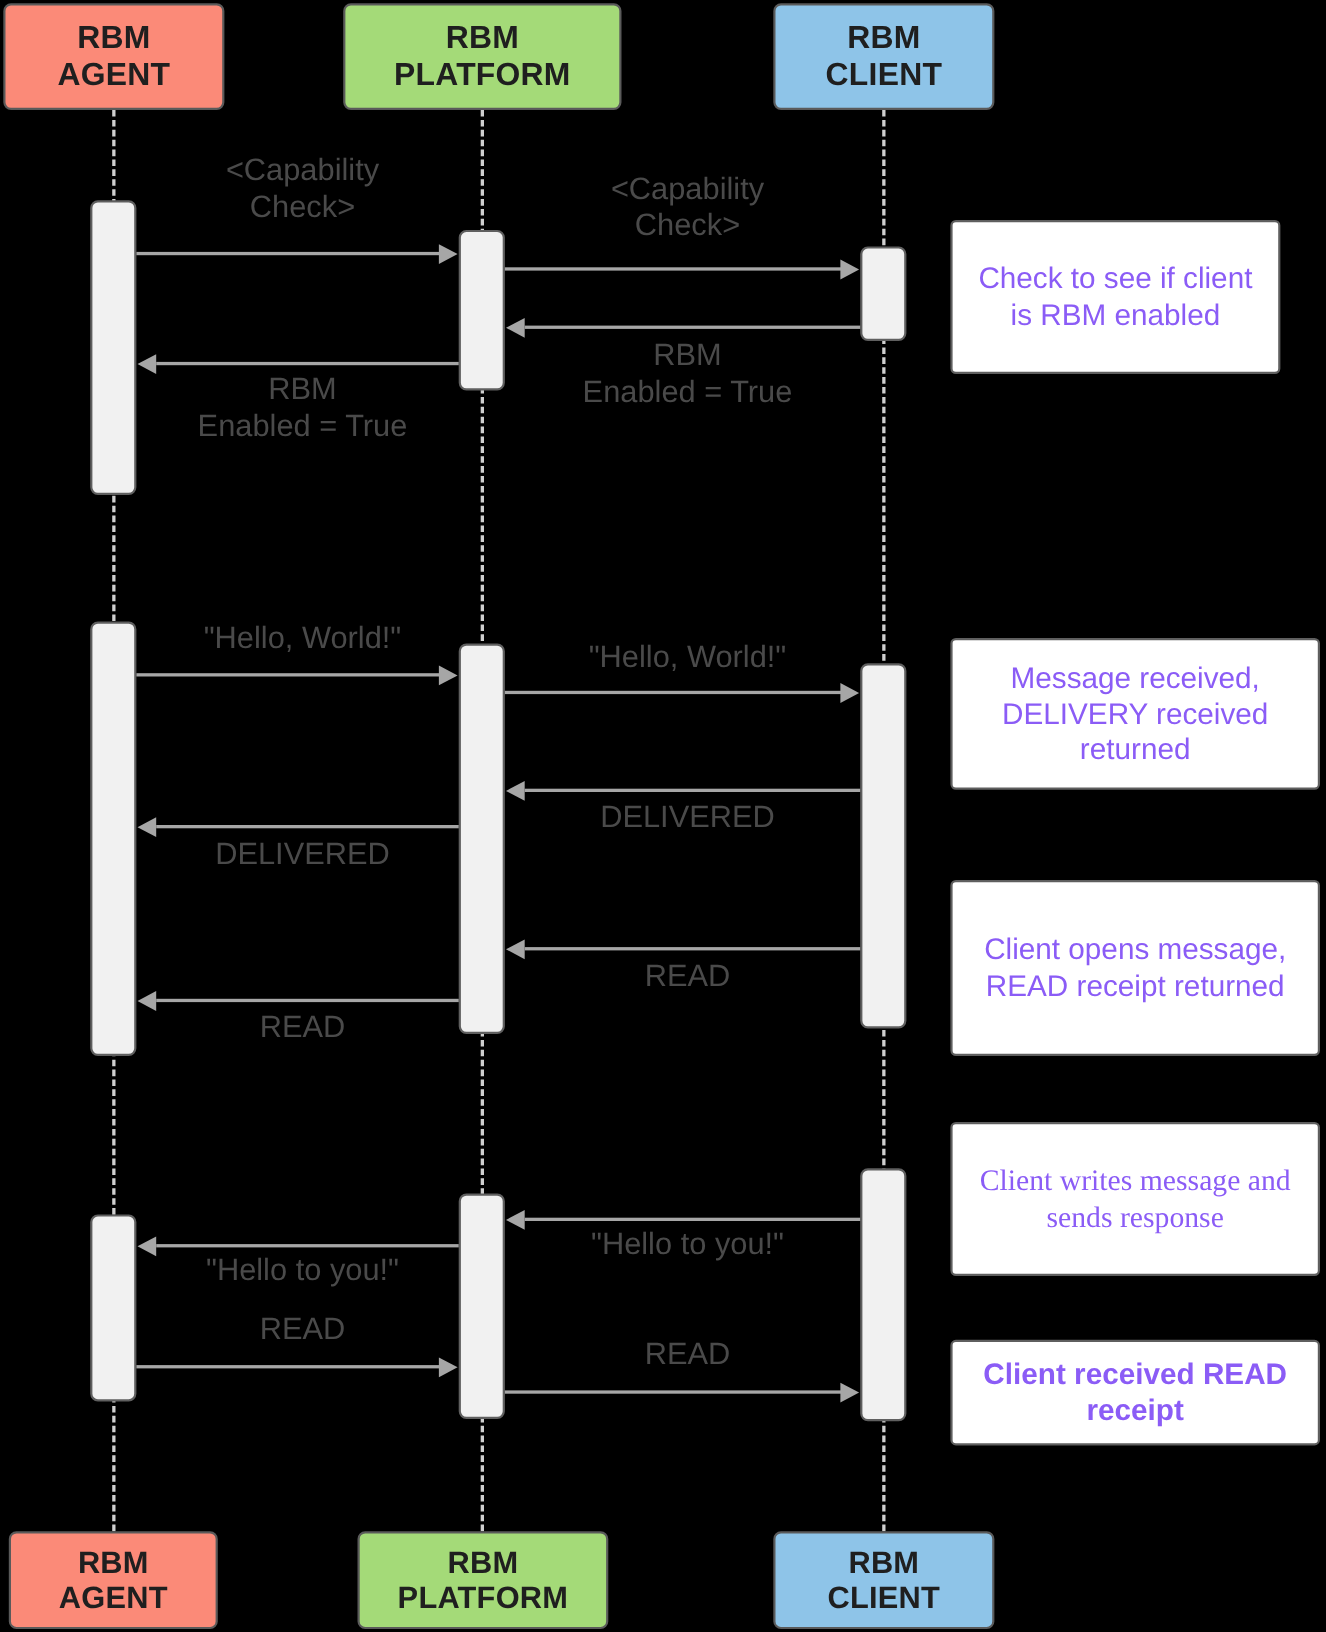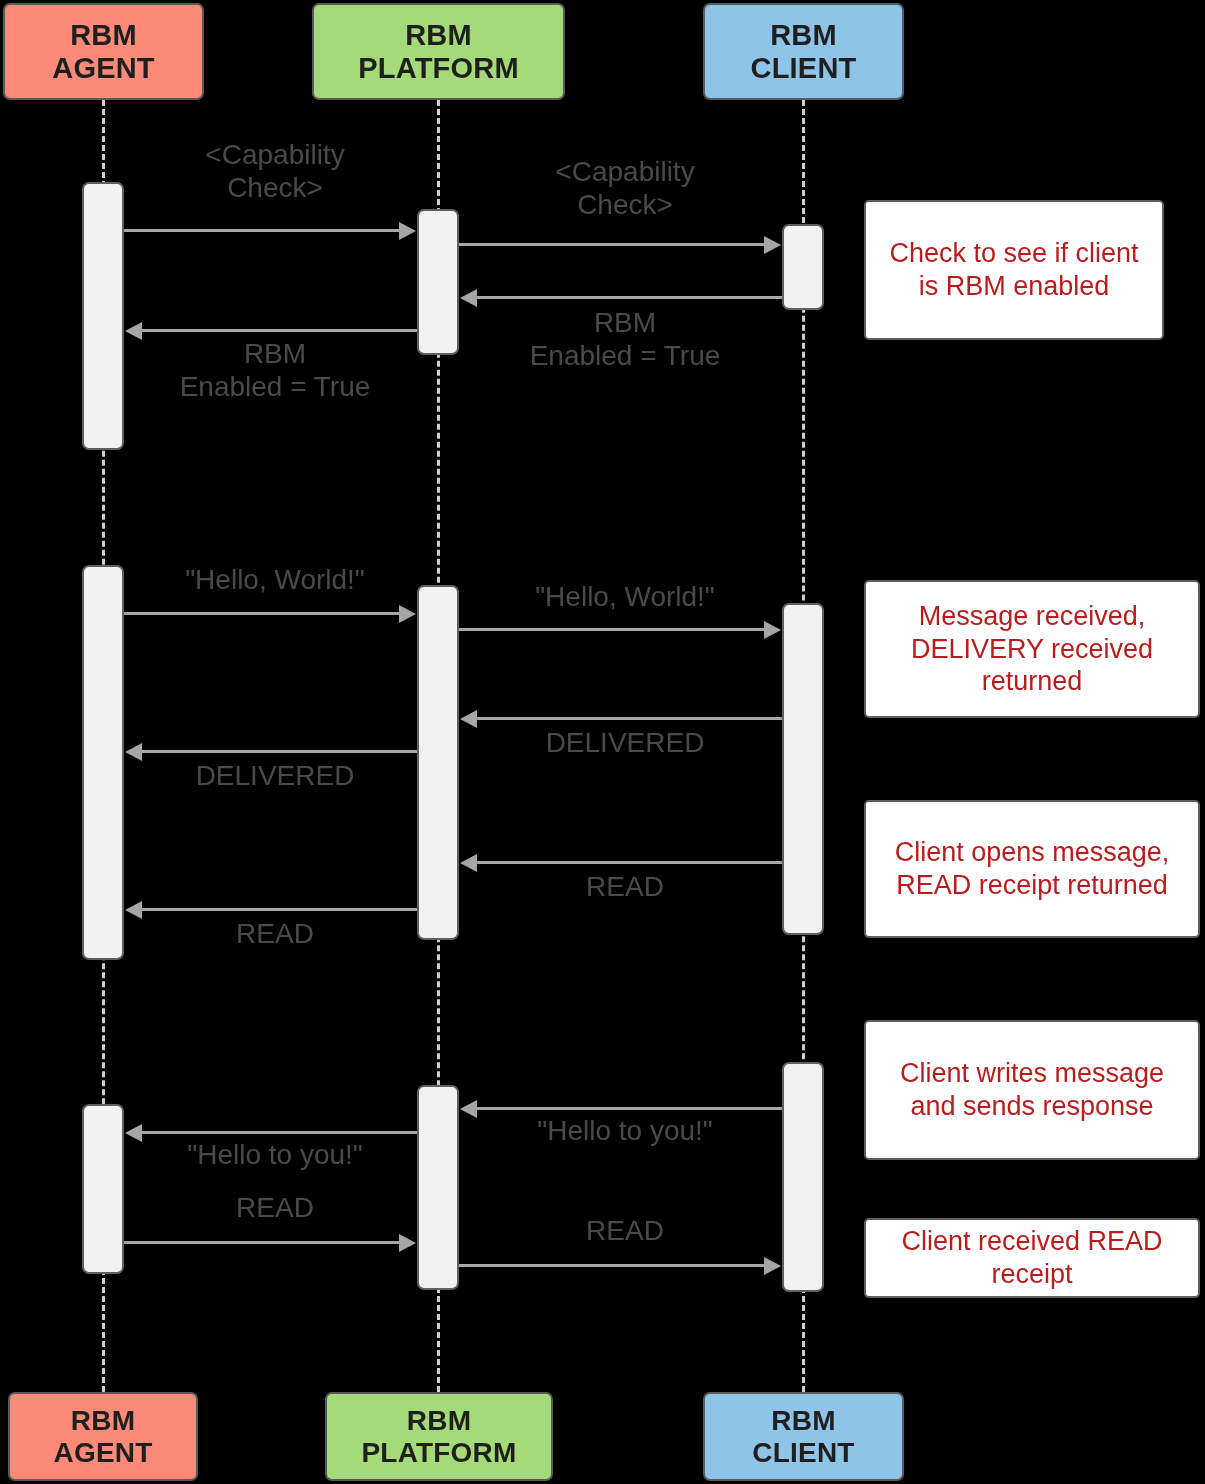--- a/index.html
+++ b/index.html
@@ -9,21 +9,21 @@
   .actor-box{position:absolute;box-sizing:border-box;border:2px solid #5a5a5a;
              border-radius:7px;display:flex;flex-direction:column;align-items:center;
              justify-content:center;color:#1f1f1f;font-weight:bold;font-size:29px;
              line-height:1.12;text-align:center;letter-spacing:.2px;}
   .actor-box span{display:block;}
   .lifeline{position:absolute;width:0;border-left:3px dashed #cfcfcf;}
   .activation{position:absolute;box-sizing:border-box;background:#f1f1f1;
               border:2px solid #5f5f5f;border-radius:7px;}
   .note{position:absolute;box-sizing:border-box;background:#fff;border:2px solid #5f5f5f;
         border-radius:5px;display:flex;align-items:center;justify-content:center;
-        text-align:center;color:#b91c1c;font-size:27px;line-height:1.22;padding:6px 10px;}
+        text-align:center;color:#8b5cf6;font-size:27px;line-height:1.22;padding:6px 10px;}
   .msg-line{position:absolute;height:0;border-top:3px solid #a6a6a6;}
   .arrow-head{position:absolute;width:0;height:0;border-top:9px solid transparent;
               border-bottom:9px solid transparent;}
   .arrow-right{border-left:17px solid #a6a6a6;}
   .arrow-left{border-right:17px solid #a6a6a6;}
   .msg-label{position:absolute;color:#4a4a4a;font-size:28px;line-height:1.18;
              text-align:center;white-space:pre-line;}
 </style>
 </head>
 <body>
@@ -127,17 +127,17 @@
   <div class="msg-line" style="left:124px;top:1241px;width:277px;"></div>
   <div class="arrow-head arrow-right" style="left:399px;top:1234px;"></div>
   <div class="msg-label" style="left:135px;top:1191px;width:280px;">READ</div>
 
   <div class="msg-line" style="left:459px;top:1264px;width:307px;"></div>
   <div class="arrow-head arrow-right" style="left:764px;top:1257px;"></div>
   <div class="msg-label" style="left:485px;top:1214px;width:280px;">READ</div>
 
   <div class="note" style="left:864px;top:200px;width:300px;height:140px;">Check to see if client is RBM enabled</div>
   <div class="note" style="left:864px;top:580px;width:336px;height:138px;">Message received, DELIVERY received returned</div>
-  <div class="note" style="left:864px;top:800px;width:336px;height:138px;">Client opens message, READ receipt returned</div>
-  <div class="note" style="left:864px;top:1020px;width:336px;height:140px;">Client writes message and sends response</div>
-  <div class="note" style="left:864px;top:1218px;width:336px;height:80px;">Client received READ receipt</div>
+  <div class="note" style="left:864px;top:800px;width:336px;height:160px;">Client opens message, READ receipt returned</div>
+  <div class="note" style="left:864px;top:1020px;width:336px;height:140px;font-family:Liberation Serif, serif;">Client writes message and sends response</div>
+  <div class="note" style="left:864px;top:1218px;width:336px;height:96px;font-weight:bold;">Client received READ receipt</div>
 
 </div>
 
 </body></html>

